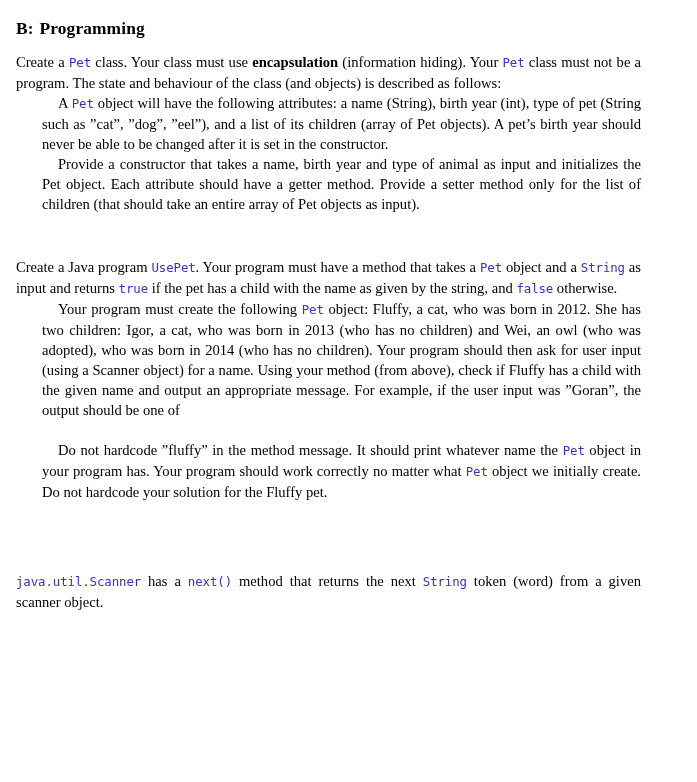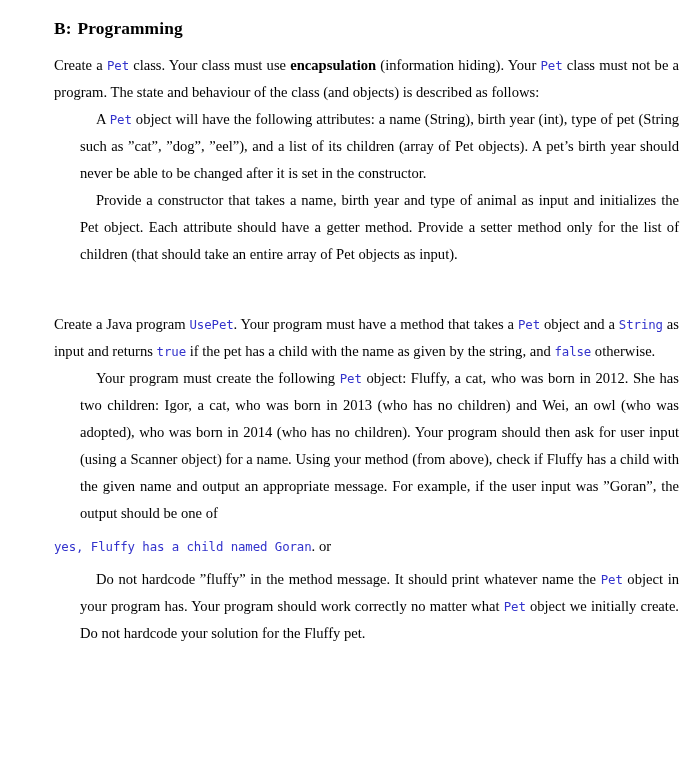--- a/index.html
+++ b/index.html
@@ -13,21 +13,21 @@
     overflow: hidden;
     font-family: "Liberation Serif", "DejaVu Serif", serif;
     color: #000000;
     -webkit-font-smoothing: antialiased;
   }
   .page {
     position: relative;
     width: 697px;
     height: 782px;
     box-sizing: border-box;
-    padding: 0 30px 0 54px;
+    padding: 0 30px 0 16px;
     border-radius: 11px;
   }
   .colwrap {
     width: 625px;
   }
 
   
   h2.section {
     font-family: "Liberation Serif", "DejaVu Serif", serif;
     font-weight: bold;
@@ -41,21 +41,21 @@
 
   h2.section.plain {
     font-size: 16.4px;
   }
 
   
   p.para {
     margin: 0;
     padding: 0;
     font-size: 14.6px;
-    line-height: 27px;
+    line-height: 20px;
     text-align: justify;
     text-justify: inter-word;
     hyphens: none;
     text-indent: 0;
   }
   p.para.indent {
     text-indent: 16px;
     margin-left: 26px;
   }
 
@@ -113,26 +113,26 @@
 
     <div class="sp-section"></div>
     <div class="sp-after-head"></div>
 
     <p class="para"><span>Create a Java program </span><code class="tt">UsePet</code><span>.  Your program must have a method that takes a </span><code class="tt">Pet</code><span> object and a </span><code class="tt">String</code><span> as input and returns </span><code class="tt">true</code><span> if the pet has a child with the name as given by the string, and </span><code class="tt">false</code><span> otherwise.</span></p>
 
     <p class="para indent"><span>Your program must create the following </span><code class="tt">Pet</code><span> object: Fluffy, a cat, who was born in 2012. She has two children: Igor, a cat, who was born in 2013 (who has no children) and Wei, an owl (who was adopted), who was born in 2014 (who has no children).  Your program should then ask for user input (using a Scanner object) for a name.  Using your method (from above), check if Fluffy has a child with the given name and output an appropriate message.  For example, if the user input was ”Goran”, the output should be one of</span></p>
 
     <div class="sp-blockgap"></div>
     <div class="codeblock">
-      <div class="codeline"><code class="tt">yes, Fluffy has a child named Goran</code><span class="tail">. or</span></div>
     </div>
     <div class="sp-blockgap"></div>
 
     <p class="para indent"><span>Do not hardcode ”fluffy” in the method message. It should print whatever name the </span><code class="tt">Pet</code><span> object in your program has. Your program should work correctly no matter what </span><code class="tt">Pet</code><span> object we initially create.  Do not hardcode your solution for the Fluffy pet.</span></p>
 
     <div style="height:12px"></div>
 
     <div class="sp-bigsection"></div>
     <div class="sp-after-head"></div>
 
+    <p class="para"><code class="tt">java.util.Scanner</code><span> has a </span><code class="tt">next()</code><span> method that returns the next </span><code class="tt">String</code><span> token (word) from a given scanner object.</span></p>
 
   </div>
 </div>
 
 </body></html>

